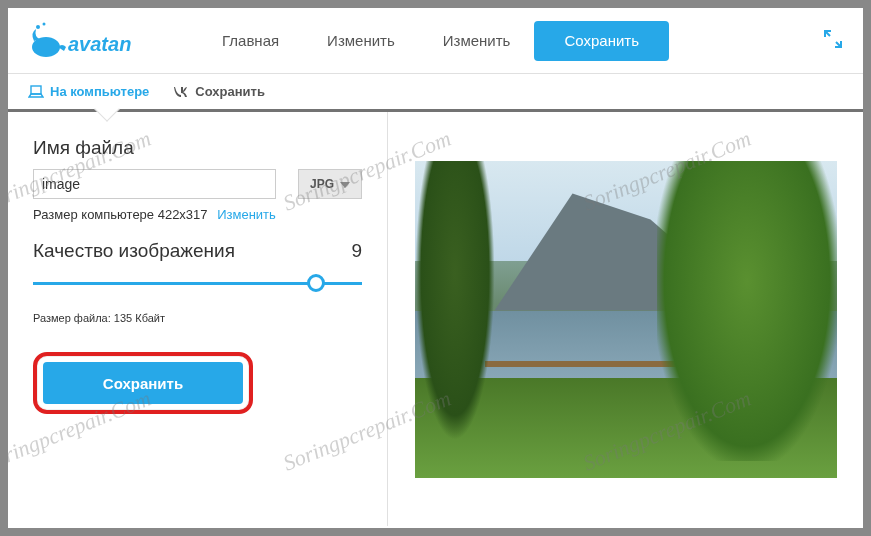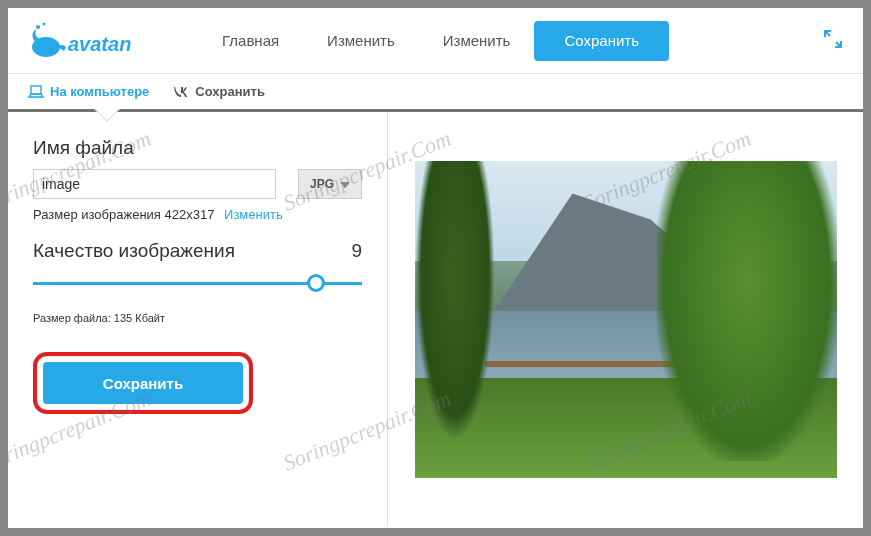--- a/index.html
+++ b/index.html
@@ -113,21 +113,21 @@
         <div class="format-select">
           <span>JPG</span>
           <span>
             <svg width="10" height="6" viewBox="0 0 10 6">
                 <path fill="#888" d="M0 0 L10 0 L5 6 Z"></path>
               </svg>
           </span>
         </div>
       </div>
       <div class="dim-row">
-        <span>Размер изображения 422x317</span>
+        <span>Размер компьютере 422x317</span>
         <a href="#">Изменить</a>
       </div>
       <div class="quality-row">
         <span>Качество изображения</span>
         <span>9</span>
       </div>
       <div class="slider-wrap">
         <div class="slider-track"></div>
         <div class="slider-thumb"></div>
       </div>

